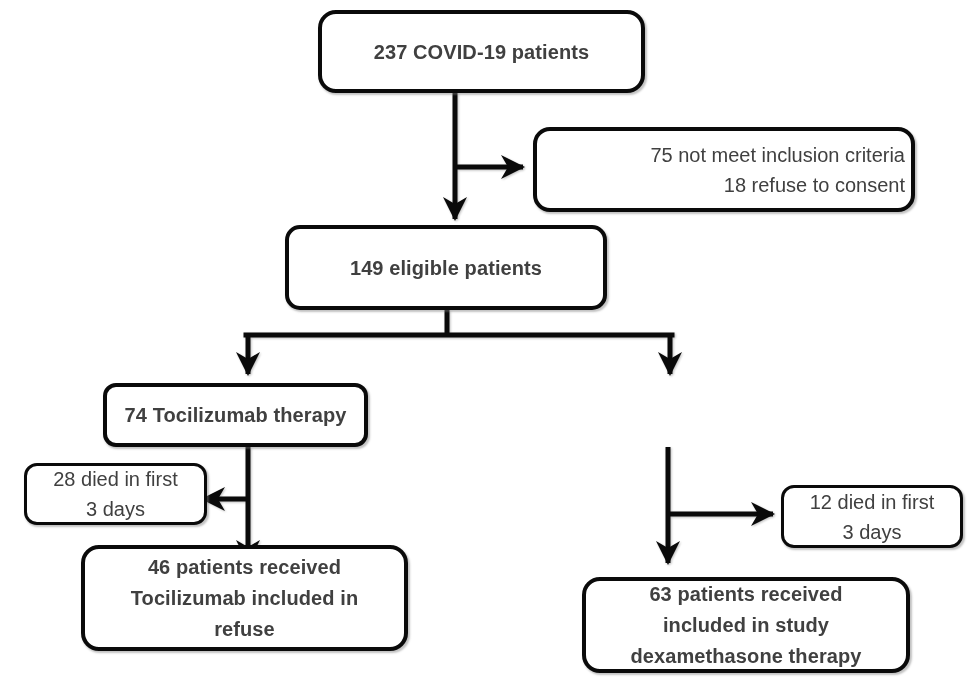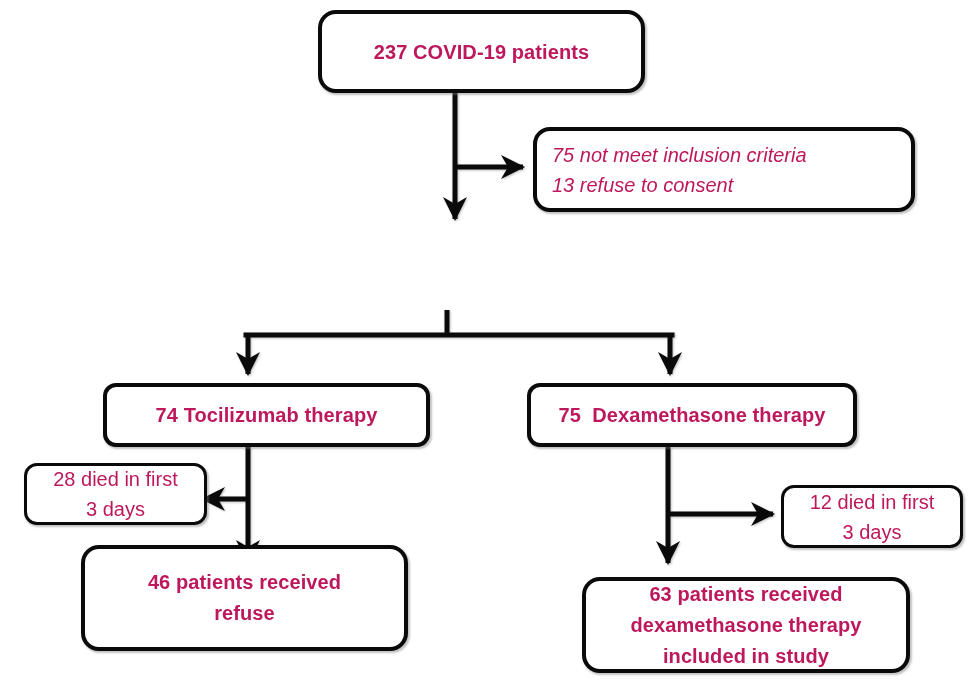--- a/index.html
+++ b/index.html
@@ -22,34 +22,32 @@
     position: absolute;
     box-sizing: border-box;
     background: #ffffff;
     border: 4px solid #0a0a0a;
     border-radius: 15px;
     display: flex;
     flex-direction: column;
     justify-content: center;
     align-items: center;
     z-index: 1;
-    color: #be185d;
+    color: #404040;
     font-size: 20px;
     line-height: 30px;
     text-align: center;
     box-shadow: 1.5px 2px 2px rgba(120,120,120,0.45);
   }
   .node .line { white-space: pre-wrap; }
   .node.bold { font-weight: 700; letter-spacing: 0.1px; }
   .node.align-left {
-    align-items: flex-start;
+    align-items: flex-end;
     text-align: left;
-    padding-left: 15px;
     padding-right: 6px;
-    font-style: italic;
   }
   .node.small { border-radius: 13px; border-width: 3.5px; }
   .node.final { line-height: 31px; border-radius: 18px; }
 </style>
 </head>
 <body>
 
 <div class="canvas">
 
   <svg class="connectors" viewBox="0 0 968 690">
@@ -71,46 +69,47 @@
       <path d="M668,514 L773,514" marker-end="url(#arrow)"></path>
     </g>
   </svg>
 
   <div class="node bold" style="left:318px; top:10px; width:327px; height:83px; border-radius:18px;">
     <div class="line">237 COVID-19 patients</div>
   </div>
 
   <div class="node align-left" style="left:533px; top:127px; width:382px; height:85px; border-radius:17px;">
     <div class="line">75 not meet inclusion criteria</div>
-    <div class="line">13 refuse to consent</div>
+    <div class="line">18 refuse to consent</div>
   </div>
 
+  <div class="node bold" style="left:285px; top:225px; width:322px; height:85px;">
+    <div class="line">149 eligible patients</div>
+  </div>
 
-  <div class="node bold" style="left:103px; top:383px; width:327px; height:64px; border-radius:13px;">
+  <div class="node bold" style="left:103px; top:383px; width:265px; height:64px; border-radius:13px;">
     <div class="line">74 Tocilizumab therapy</div>
   </div>
 
-  <div class="node bold" style="left:527px; top:383px; width:330px; height:64px; border-radius:13px;">
-    <div class="line">75  Dexamethasone therapy</div>
-  </div>
 
   <div class="node small" style="left:24px; top:463px; width:183px; height:62px;">
     <div class="line">28 died in first</div>
     <div class="line">3 days</div>
   </div>
 
   <div class="node small" style="left:781px; top:485px; width:182px; height:63px;">
     <div class="line">12 died in first</div>
     <div class="line">3 days</div>
   </div>
 
   <div class="node bold final" style="left:81px; top:545px; width:327px; height:106px;">
     <div class="line">46 patients received</div>
+    <div class="line">Tocilizumab included in</div>
     <div class="line">refuse</div>
   </div>
 
   <div class="node bold final" style="left:582px; top:577px; width:328px; height:96px;">
     <div class="line">63 patients received</div>
+    <div class="line">included in study</div>
     <div class="line">dexamethasone therapy</div>
-    <div class="line">included in study</div>
   </div>
 
 </div>
 
 </body></html>

